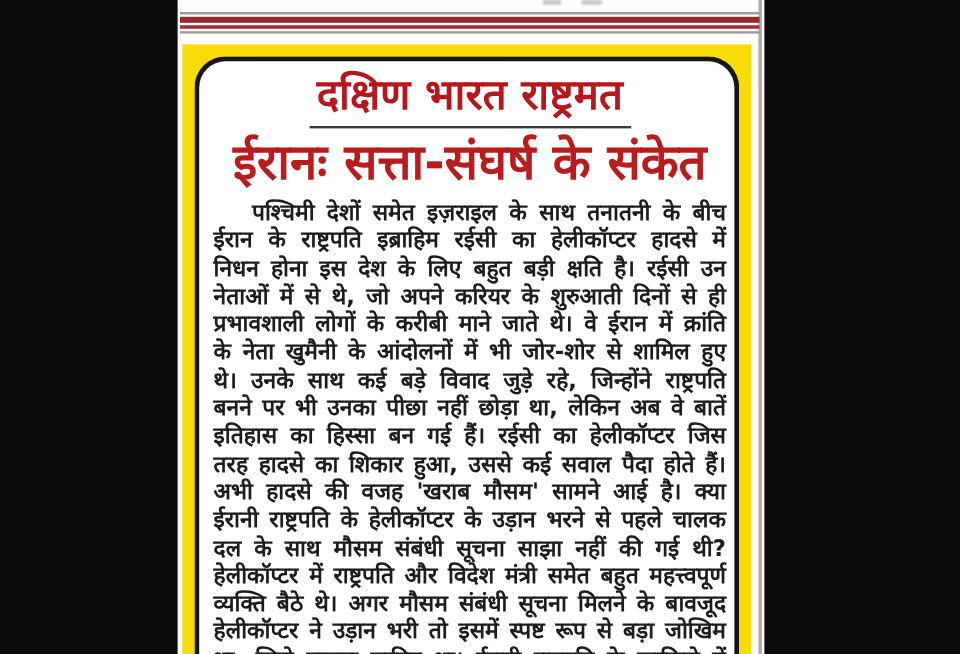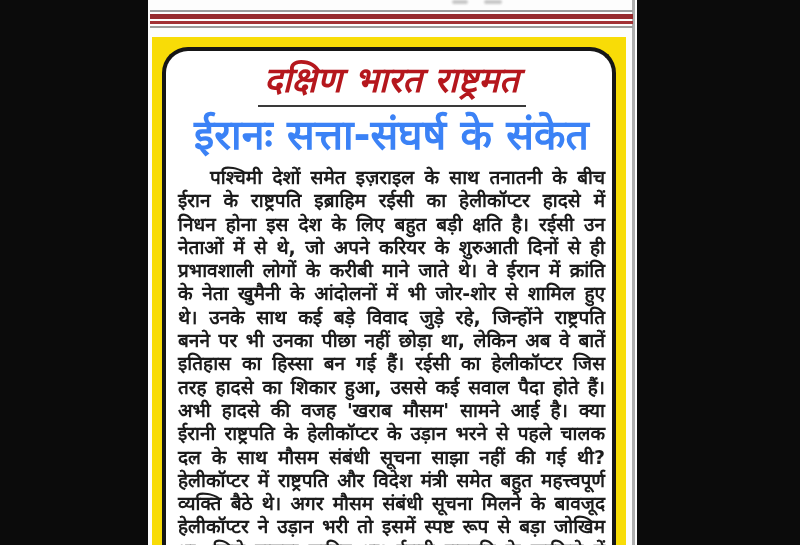--- a/index.html
+++ b/index.html
@@ -80,34 +80,33 @@
     overflow: hidden;
   }
   .masthead {
     margin-top: 2px;
     text-align: center;
     font-size: 35px;
     line-height: 42px;
     font-weight: 700;
     color: var(--masthead-red, #b5171d);
     letter-spacing: 0px;
-    font-style: italic;
   }
   .masthead-underline {
     width: 268px;
     height: 2px;
     background: #3a3a3a;
     margin: 4px auto 1px auto;
   }
   .headline {
     text-align: center;
     font-size: 41px;
     line-height: 54px;
     font-weight: 800;
-    color: #3b82f6;
+    color: #b91c1c;
     margin: 1px 0 4px 0;
   }
   .body-text {
     font-size: 19px;
     line-height: 23.3px;
     font-weight: 600;
     color: #1c1c1c;
     text-align: justify;
     text-indent: 32px;
     word-spacing: 1px;

